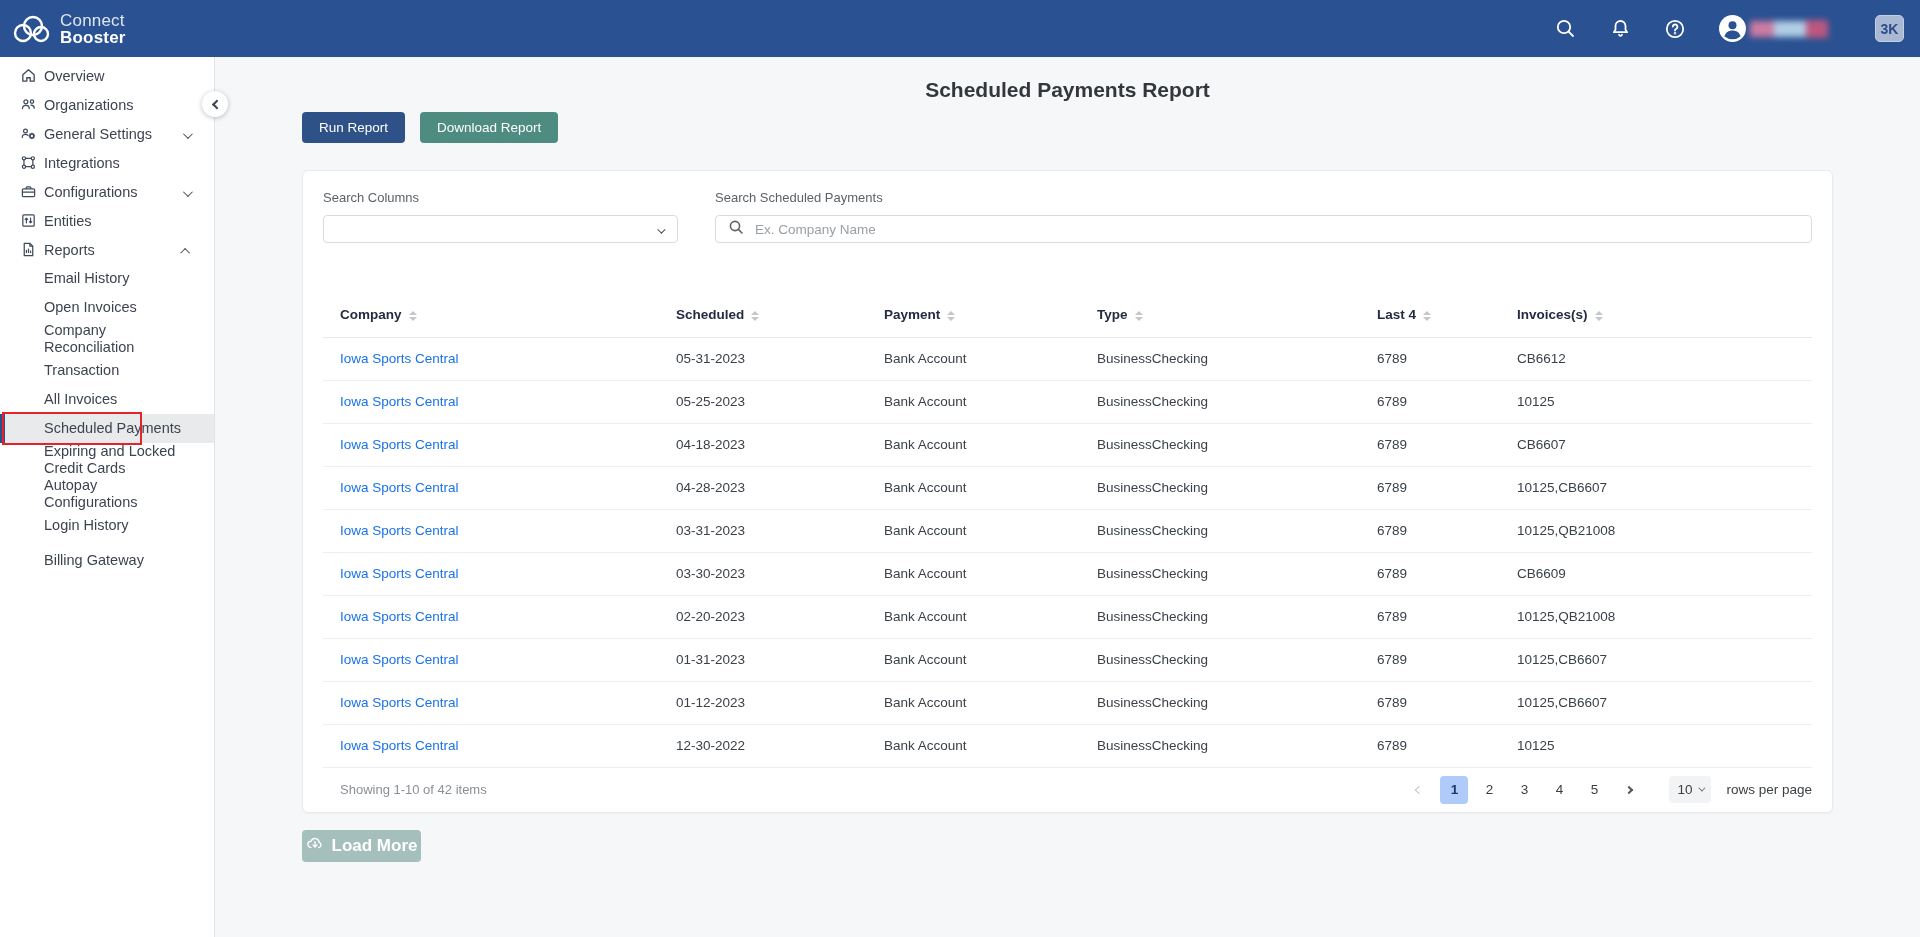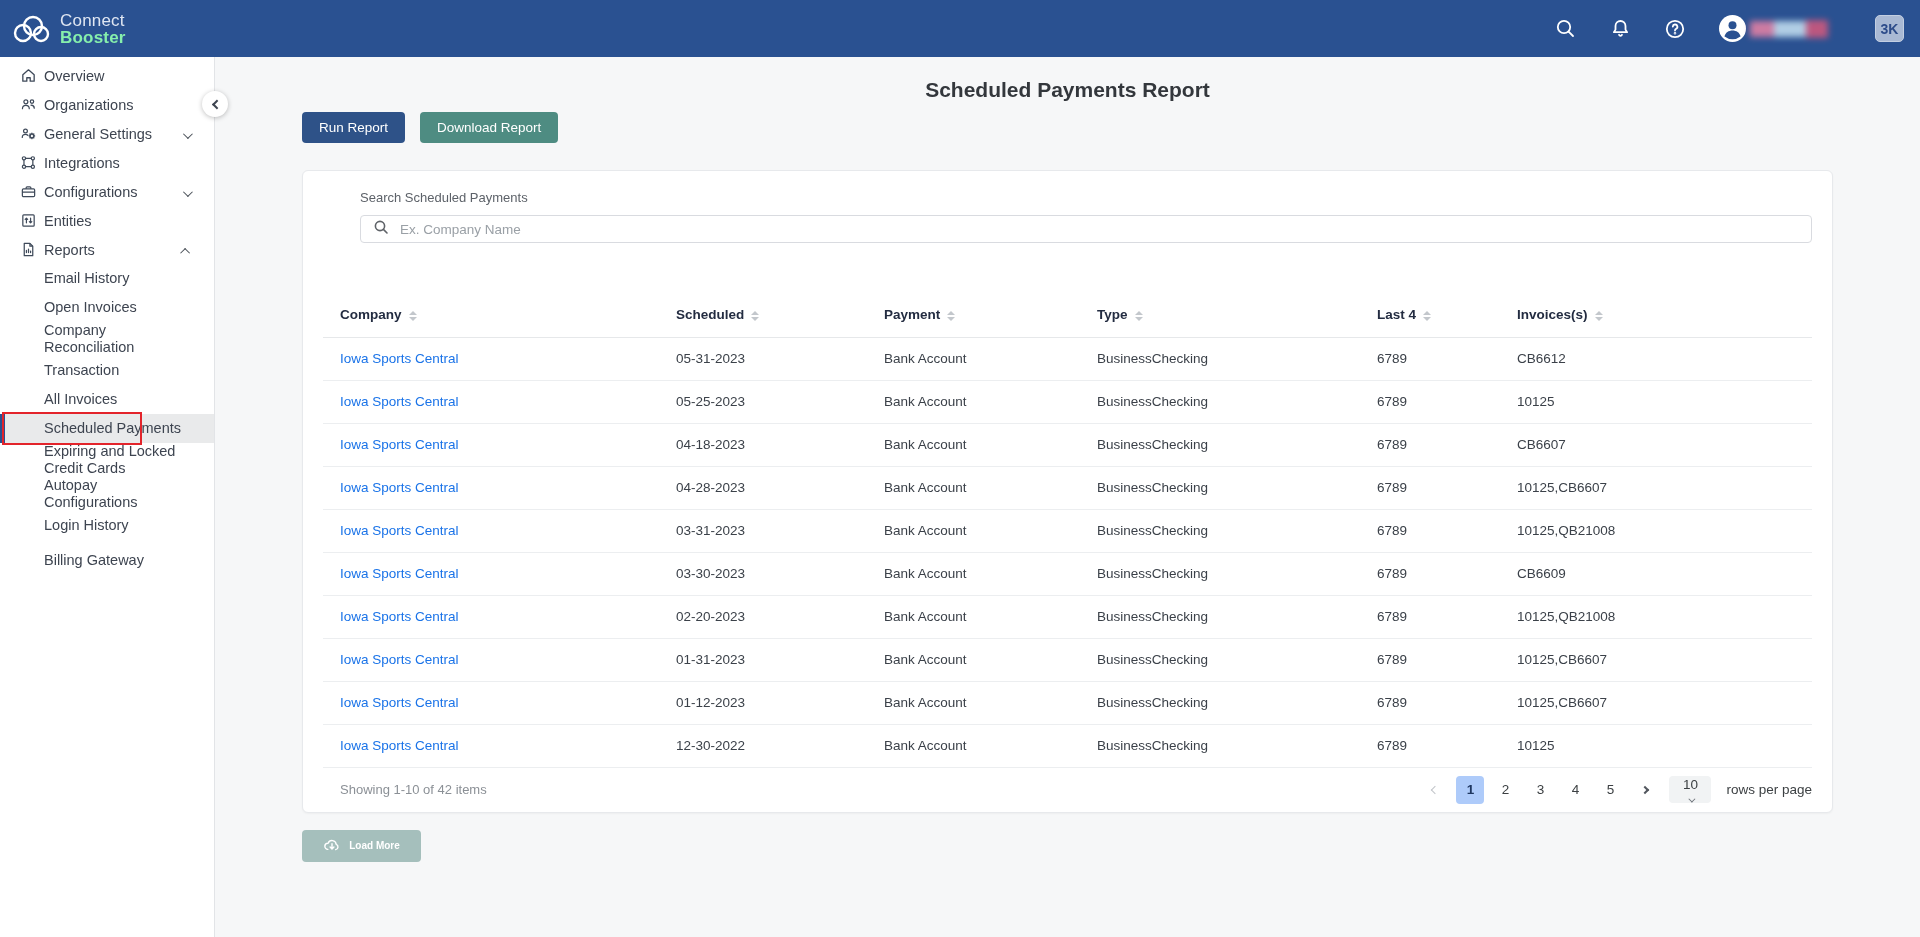--- a/index.html
+++ b/index.html
@@ -5,21 +5,21 @@
   * { margin:0; padding:0; box-sizing:border-box; }
   html,body { width:1920px; height:937px; overflow:hidden; }
   body { font-family:"Liberation Sans", sans-serif; background:#f6f7f8; color:#3b4149; }
 
   
   .appbar { position:absolute; top:0; left:0; width:1920px; height:57px; background:#2a5191; display:flex; align-items:center; justify-content:space-between; padding:0 16px 0 10px; z-index:30; }
   .brand { display:flex; align-items:center; gap:6px; cursor:pointer; }
   .brand svg { display:block; }
   .brand-text { line-height:17px; font-size:17px; letter-spacing:.2px; }
   .brand-l1 { color:#dfe6f2; font-weight:400; }
-  .brand-l2 { color:#86efac; font-weight:700; }
+  .brand-l2 { color:#ffffff; font-weight:700; }
   .appbar-right { display:flex; align-items:center; gap:33px; }
   .hicon { width:22px; height:22px; cursor:pointer; display:flex; align-items:center; justify-content:center; }
   .user-cluster { display:flex; align-items:center; gap:4px; }
   .avatar { width:27px; height:27px; border-radius:50%; background:#ffffff; display:flex; align-items:center; justify-content:center; cursor:pointer; }
   .redacted { display:flex; align-items:center; height:20px; filter:blur(3px); opacity:.95; }
   .redacted i { display:block; height:16px; }
   .redacted .r1 { width:24px; background:#d57ea4; }
   .redacted .r2 { width:32px; background:#b9d5ea; }
   .redacted .r3 { width:22px; background:#c4587f; height:18px; }
   .badge-1k { width:29px; height:27px; margin-left:14px; border-radius:5px; background:#a9b9d4; border:1px solid #c3cfe2; color:#2d4c8a; font-size:14px; font-weight:700; display:flex; align-items:center; justify-content:center; cursor:pointer; }
@@ -74,25 +74,25 @@
   .sort .dn { border-top:4px solid #c3c7cc; }
 
   .grid-footer { height:44px; display:flex; align-items:center; justify-content:space-between; }
   .showing { font-size:13px; color:#8b9096; padding-left:17px; }
   .pager { display:flex; align-items:center; gap:7px; }
   .pg { min-width:28px; height:28px; display:flex; align-items:center; justify-content:center; font-size:13.5px; color:#3c4043; border-radius:4px; cursor:pointer; }
   .pg.active { background:#aecbfa; color:#1f3760; font-weight:700; }
   .pg .chev { width:6px; height:6px; }
   .pg.prev .chev { border-color:#c0c4c8; transform:rotate(135deg); }
   .pg.next .chev { border-color:#52575e; transform:rotate(-45deg); border-width:0 2px 2px 0; border-style:solid; }
-  .pp-select { width:42px; height:27px; background:#f1f3f4; border-radius:4px; display:flex; align-items:center; justify-content:center; gap:6px; font-size:13.5px; color:#3c4043; cursor:pointer; margin-left:3px;flex-direction:column; }
+  .pp-select { width:42px; height:27px; background:#f1f3f4; border-radius:4px; display:flex; align-items:center; justify-content:center; gap:6px; font-size:13.5px; color:#3c4043; cursor:pointer; margin-left:19px; }
   .pp-select .chev { width:5px; height:5px; border-color:#6b7077; transform:rotate(45deg) translateY(-2px); }
   .rpp { font-size:13.5px; color:#3c4043; margin-left:8px; }
 
-  .load-more { margin-top:17px; width:119px; height:32px; background:#a5bfbc; border:none; border-radius:4px; color:#ffffff; font-size:10px; font-weight:600; display:flex; align-items:center; justify-content:center; gap:8px; cursor:pointer; font-family:"Liberation Sans",sans-serif; }
+  .load-more { margin-top:17px; width:119px; height:32px; background:#a5bfbc; border:none; border-radius:4px; color:#ffffff; font-size:17px; font-weight:600; display:flex; align-items:center; justify-content:center; gap:8px; cursor:pointer; font-family:"Liberation Sans",sans-serif; }
 </style>
 </head>
 <body>
 
 <div class="appbar">
   <div class="brand">
     <span>
       <svg width="44" height="34" viewBox="0 0 44 34" fill="none" stroke="#ffffff" stroke-width="2.4">
         <circle cx="13" cy="21" r="8"></circle>
         <circle cx="23" cy="14" r="9"></circle>
@@ -256,20 +256,26 @@
 <div class="main">
   <div class="page-title">Scheduled Payments Report</div>
 
   <div class="btn-row">
     <button class="btn btn-run">Run Report</button>
     <button class="btn btn-download">Download Report</button>
   </div>
 
   <div class="card">
     <div class="filters">
+      <div class="f-left">
+        <div class="f-label">Search Columns</div>
+        <div class="select-box">
+          <span><i class="chev down"></i></span>
+        </div>
+      </div>
       <div class="f-right">
         <div class="f-label">Search Scheduled Payments</div>
         <div class="search-box">
           <span>
             <svg width="16" height="16" viewBox="0 0 16 16" fill="none" stroke="#5f6368" stroke-width="1.6" stroke-linecap="round">
                 <circle cx="7" cy="7" r="4.6"></circle>
                 <path d="M10.4 10.4 14 14"></path>
               </svg>
           </span>
           <input type="text" placeholder="Ex. Company Name" style="">

